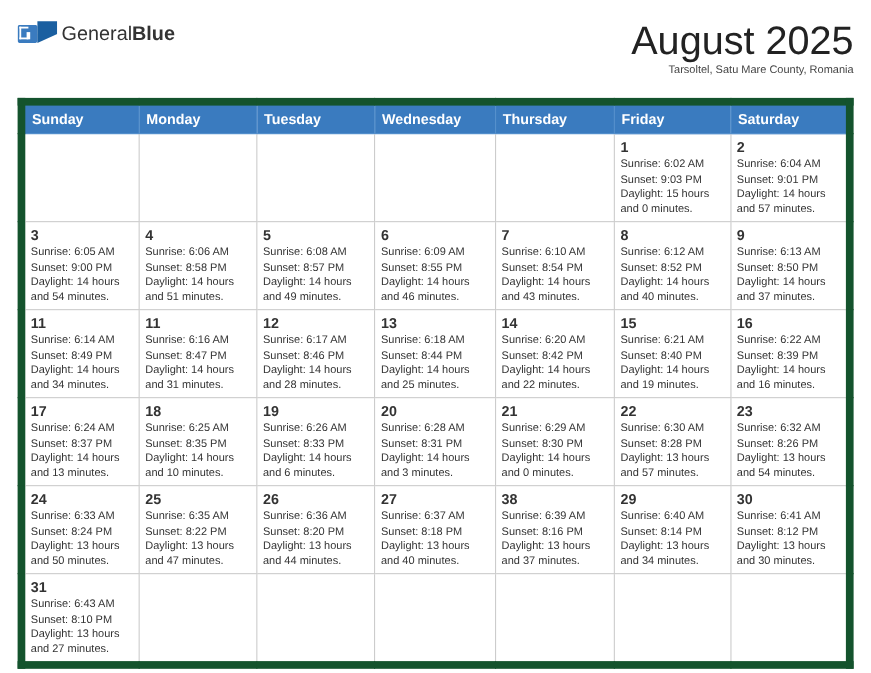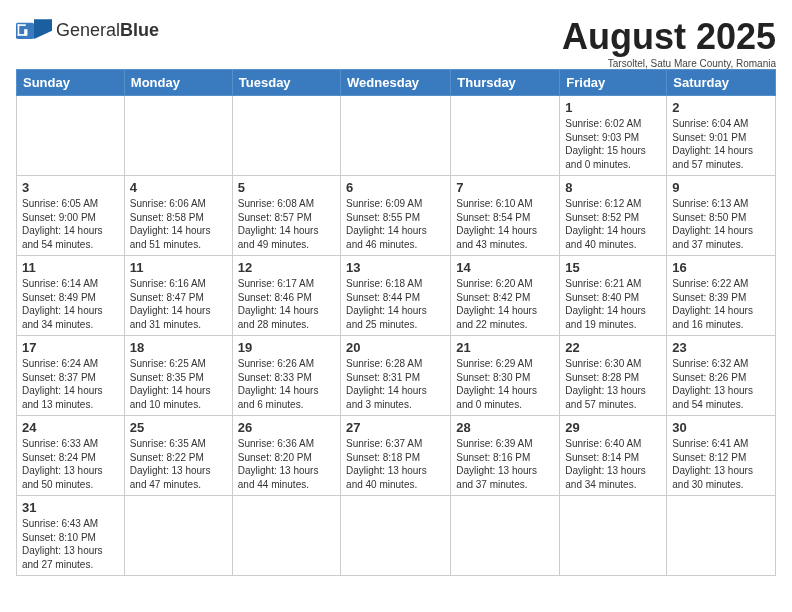--- a/index.html
+++ b/index.html
@@ -7,47 +7,47 @@
       font-family: Arial, sans-serif;
       background: #fff;
       width: 792px;
       min-height: 612px;
       padding: 16px;
     }
     .header-area {
       display: flex;
       justify-content: space-between;
       align-items: flex-start;
-      margin-bottom: 0;
+      margin-bottom: 20px;
     }
     .logo {
       display: flex;
       align-items: center;
       gap: 4px;
     }
     .logo-icon {
       width: 36px;
       height: 28px;
     }
     .title-area {
       text-align: right;
     }
     .month-title {
       font-size: 36px;
-      font-weight: bold;
+      font-weight: normal;
       color: #222;
     }
     .subtitle {
       font-size: 10px;
       color: #444;
     }
     .calendar {
       width: 100%;
       border-collapse: collapse;
-      border: 1px solid #14532d;
+      border: 7px solid #14532d;
     }
     .calendar th {
       background: #3a7bbf;
       color: #fff;
       text-align: left;
       padding: 5px 6px;
       font-size: 13px;
       border: 1px solid #5590cc;
     }
     .calendar td {
@@ -281,21 +281,21 @@
 Sunset: 8:20 PM
 Daylight: 13 hours and 44 minutes.</div>
         </td>
         <td>
           <span class="day-num">27</span>
           <div class="day-info">Sunrise: 6:37 AM
 Sunset: 8:18 PM
 Daylight: 13 hours and 40 minutes.</div>
         </td>
         <td>
-          <span class="day-num">28</span>
+          <span class="day-num">38</span>
           <div class="day-info">Sunrise: 6:39 AM
 Sunset: 8:16 PM
 Daylight: 13 hours and 37 minutes.</div>
         </td>
         <td>
           <span class="day-num">29</span>
           <div class="day-info">Sunrise: 6:40 AM
 Sunset: 8:14 PM
 Daylight: 13 hours and 34 minutes.</div>
         </td>

